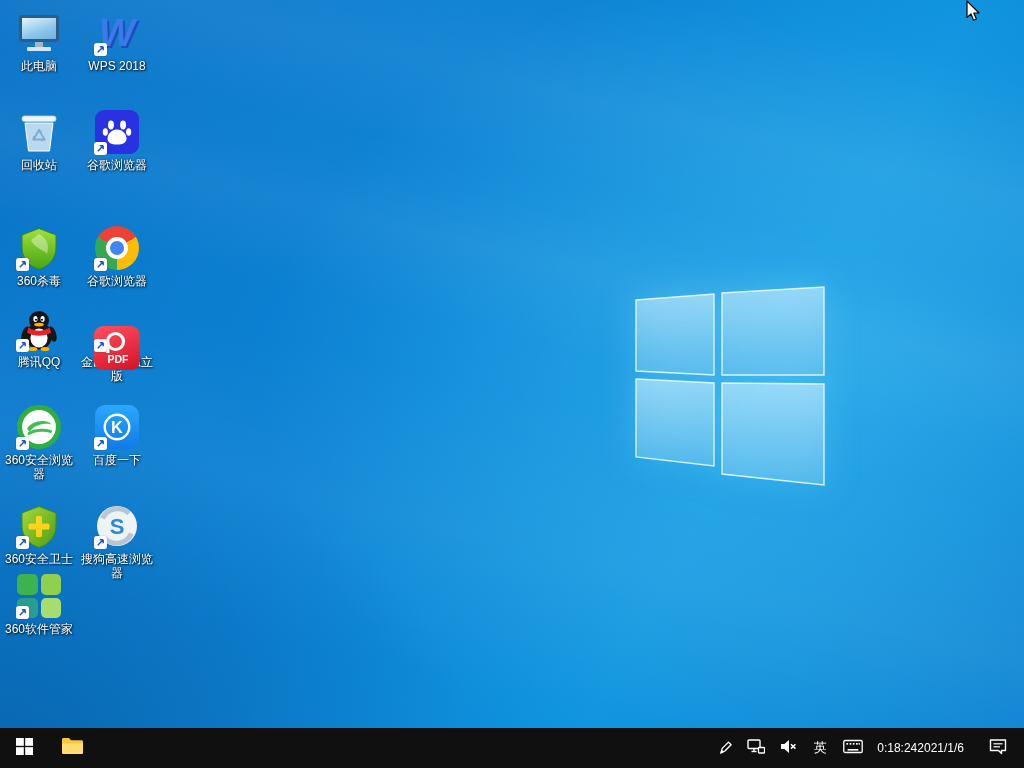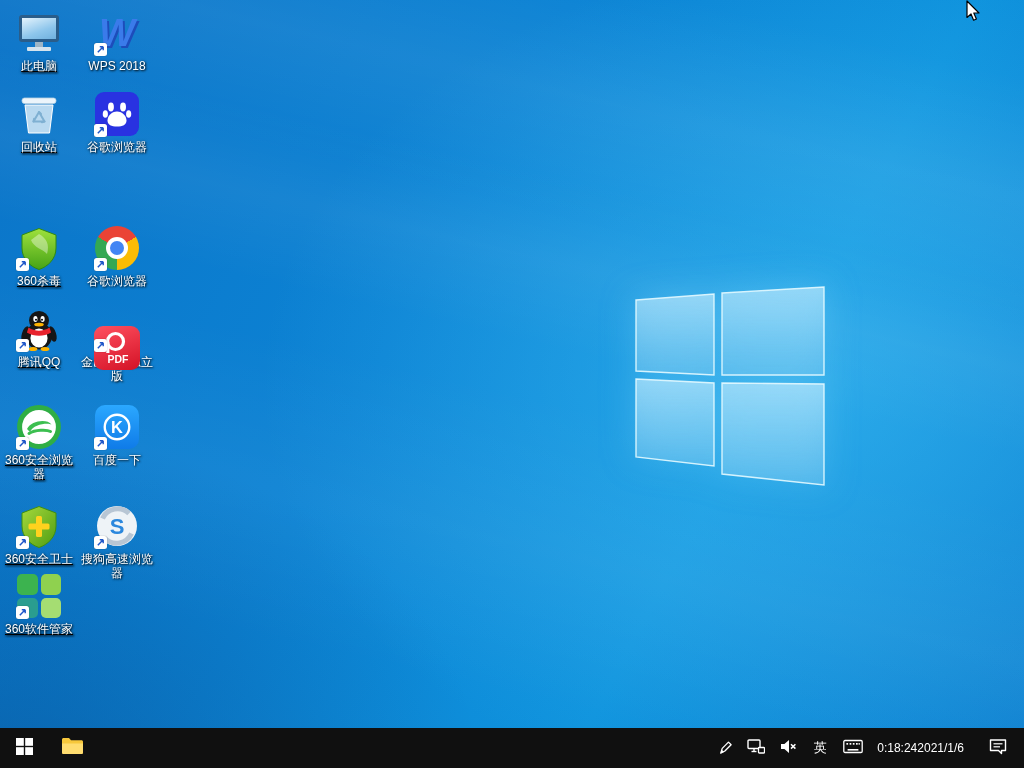--- a/index.html
+++ b/index.html
@@ -20,22 +20,22 @@
   .beam2 { width:1500px; height:170px; left:-140px; top:190px;
     background:linear-gradient(180deg,rgba(255,255,255,0),rgba(255,255,255,0.05),rgba(255,255,255,0)); }
   .beam3 { width:1500px; height:300px; left:-120px; top:420px;
     background:linear-gradient(180deg,rgba(255,255,255,0),rgba(255,255,255,0.045),rgba(255,255,255,0)); }
   .win-logo { position:absolute; left:630px; top:283px; width:200px; height:208px;
     filter:drop-shadow(0 0 16px rgba(130,215,250,0.55)); pointer-events:none; }
 
   
   .icon-cell { position:absolute; width:76px; min-height:94px; display:flex;
     flex-direction:column; align-items:center; cursor:default; }
-  .col0 { left:1px;text-decoration:underline; } .col1 { left:79px; }
-  .r0{top:10px}.r1{top:91px}.r2{top:225px}.r3{top:306px}.r4{top:404px}.r5{top:503px}.r6{top:573px}
+  .col0 { left:1px; } .col1 { left:79px; }
+  .r0{top:10px}.r1{top:109px}.r2{top:225px}.r3{top:306px}.r4{top:404px}.r5{top:503px}.r6{top:573px}
   .art { width:46px; height:46px; position:relative; display:flex;
     align-items:center; justify-content:center; flex:none; }
   .icon-label { margin-top:3px; font-size:12px; line-height:14px; color:#fff;
     text-align:center; text-shadow:1px 1px 2px rgba(0,0,0,0.85), 0 0 3px rgba(0,0,0,0.5);
     max-width:76px; word-break:break-all; }
   .shortcut-badge { position:absolute; left:0; bottom:0; width:13px; height:13px;
     background:#fff; border-radius:2.5px; box-shadow:0 0 1px rgba(0,0,0,0.5);
     display:flex; align-items:center; justify-content:center; }
 
   

